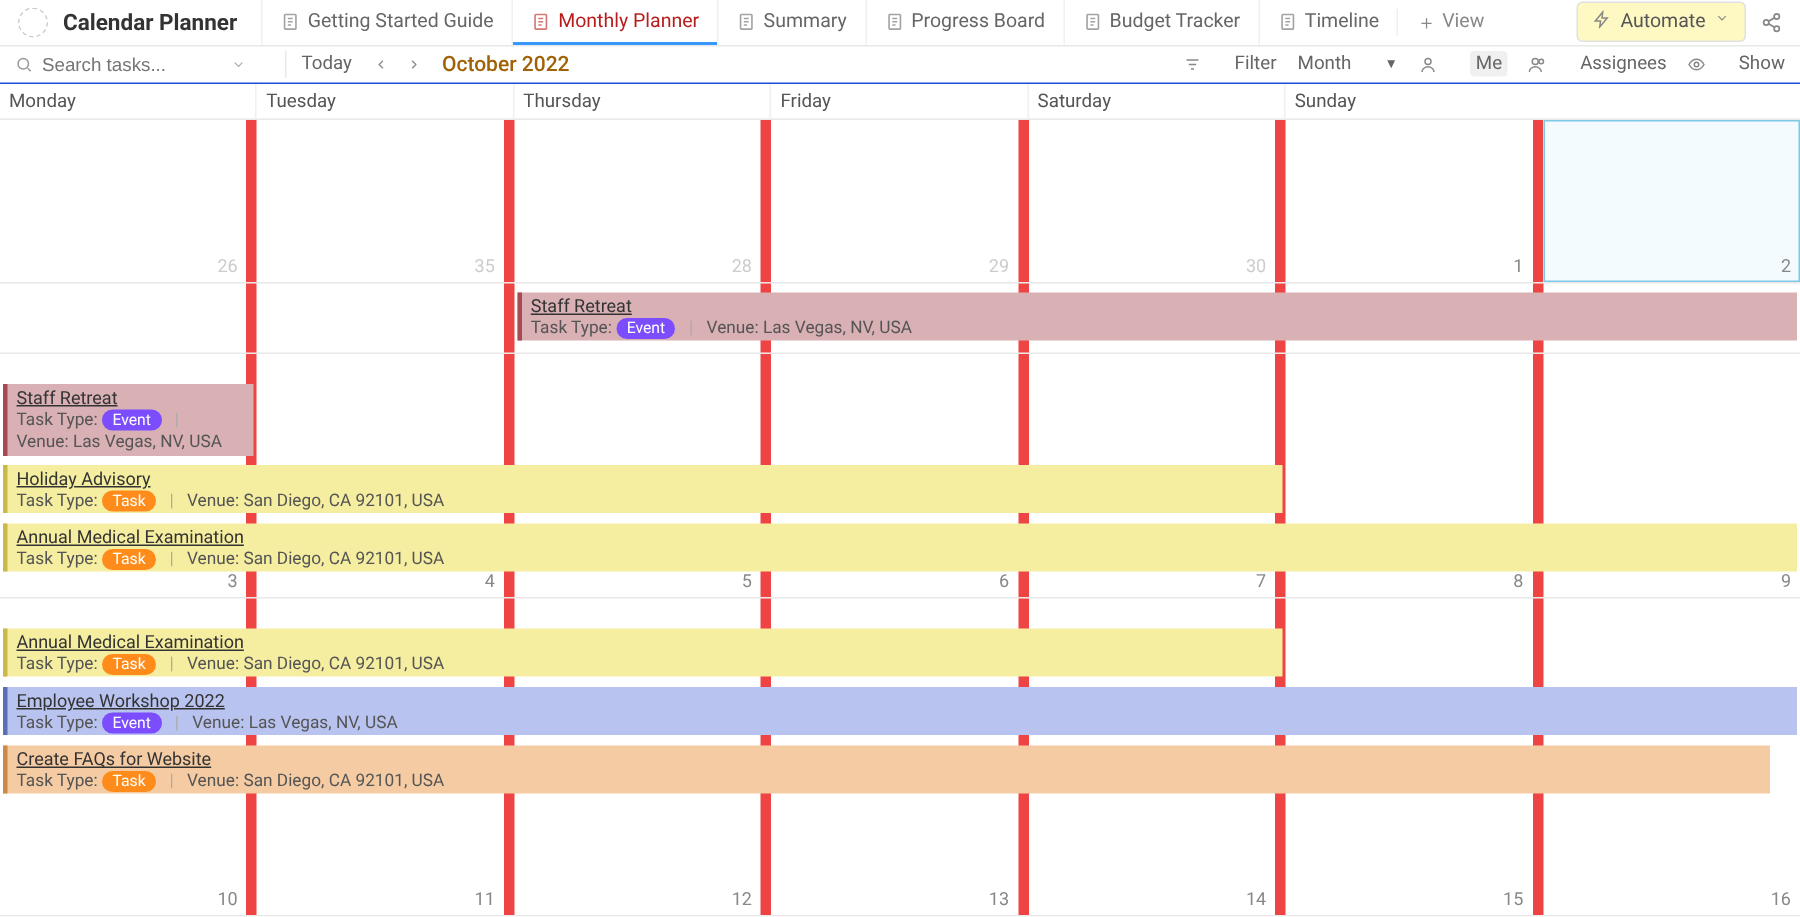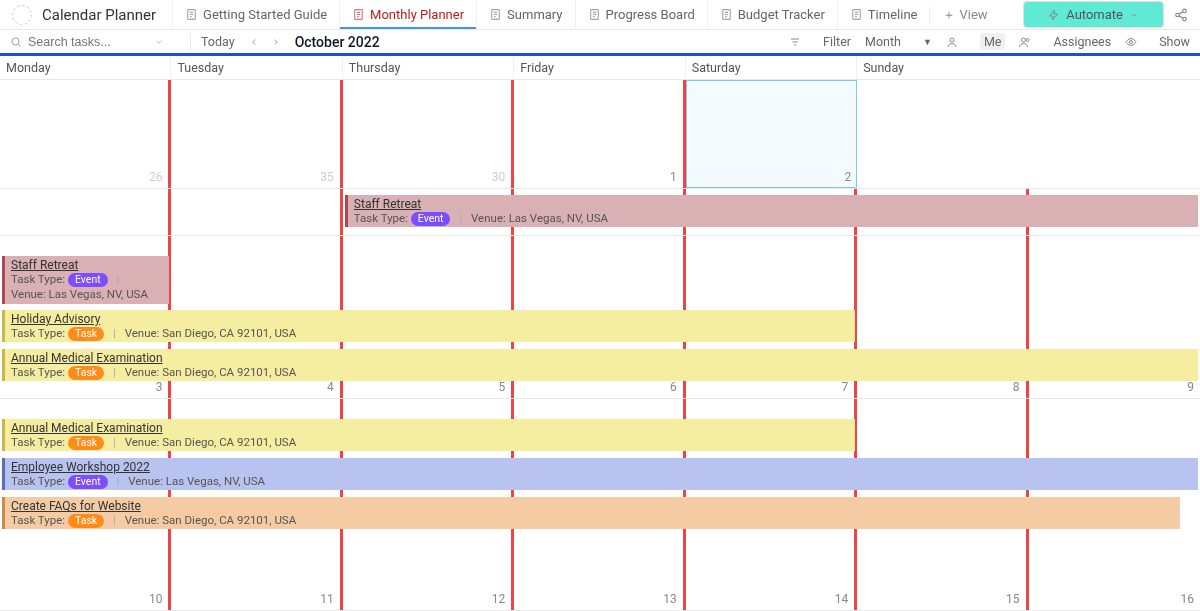--- a/index.html
+++ b/index.html
@@ -2,54 +2,54 @@
 <html><head>
 <meta charset="utf-8">
 <style>
 * { margin:0; padding:0; box-sizing:border-box; }
 body { font-family:-apple-system,BlinkMacSystemFont,"Segoe UI",Roboto,sans-serif; font-size:13px; color:#333; background:#fff; overflow:hidden; }
 .app { width:1200px; height:611px; display:flex; flex-direction:column; }
 
 
 .topbar { height:44px; display:flex; align-items:center; padding:0 8px; border-bottom:1px solid #e8e8e8; }
 .page-icon { width:20px; height:20px; border:1px dashed #ccc; border-radius:50%; margin-right:10px; margin-left:4px; }
-.page-title { font-size:15px; font-weight:400; color:#333; margin-right:16px; }
+.page-title { font-size:15px; font-weight:700; color:#333; margin-right:16px; }
 .tabs { display:flex; height:100%; align-items:stretch; }
 .tab { display:flex; align-items:center; padding:0 12px; color:#666; cursor:pointer; position:relative; gap:5px; border-left:1px solid #f0f0f0; }
 .tab.active { color:#b91c1c; }
 .tab.active::after { content:""; position:absolute; left:0; right:0; bottom:0; height:2px; background:#3498ff; }
 .tab-icon { width:13px; height:13px; opacity:.6; }
 .add-view { display:flex; align-items:center; padding:0 12px; color:#888; cursor:pointer; gap:4px; border-left:1px solid #f0f0f0; }
 .topbar-right { margin-left:auto; display:flex; align-items:center; gap:6px; }
-.btn-automate { display:flex; align-items:center; gap:6px; border:1px solid #e0e0e0; border-radius:4px; padding:5px 24px; cursor:pointer; color:#555; background:#5eead4; }
+.btn-automate { display:flex; gap:6px; border:1px solid #e0e0e0; border-radius:4px; padding:5px 10px; cursor:pointer; color:#555; background:#fef9c3; }
 .btn-share { width:22px; height:22px; display:flex; align-items:center; justify-content:center; cursor:pointer; color:#888; }
 
 
-.toolbar { height:36px; display:flex; align-items:center; padding:0 10px; border-bottom:3px solid #1d4ed8; font-size:12.5px; color:#666; }
+.toolbar { height:36px; display:flex; align-items:center; padding:0 10px; border-bottom:1px solid #1d4ed8; font-size:12.5px; color:#666; }
 .search-wrap { display:flex; align-items:center; gap:6px; width:170px; }
 .search-wrap input { border:none; outline:none; font-size:12.5px; color:#666; width:120px; }
 .sep { width:1px; height:18px; background:#e8e8e8; margin:0 10px; }
 .today-btn { cursor:pointer; }
 .nav-arrows { display:flex; gap:4px; margin:0 10px; }
 .nav-arrow { width:18px; height:18px; display:flex; align-items:center; justify-content:center; cursor:pointer; color:#888; }
-.month-label { font-size:14px; color:#0f172a; font-weight:500; }
+.month-label { font-size:14px; color:#a16207; font-weight:500; }
 .toolbar-right { margin-left:auto; display:flex; align-items:center; gap:14px; }
 .tool-item { display:flex; align-items:center; gap:22px; cursor:pointer; }
 .me-chip { background:#f0f0f0; border-radius:3px; padding:1px 4px; }
 
 
 .cal { flex:1; display:flex; flex-direction:column; position:relative; }
 .dayhdr { display:grid; grid-template-columns:repeat(7,1fr); border-bottom:1px solid #e8e8e8; }
 .dayhdr > div { padding:4px 6px; font-size:12.5px; color:#555; border-right:1px solid #f0f0f0; }
 .dayhdr > div:last-child { border-right:none; }
 
 
 .week { position:relative; border-bottom:1px solid #e8e8e8; }
 .week-grid { display:grid; grid-template-columns:repeat(7,1fr); height:100%; }
-.cell { border-right:3px solid #ef4444; position:relative; }
+.cell { border-right:7px solid #ef4444; position:relative; }
 .cell:last-child { border-right:none; }
 .cell.today { background:#f4fbfe; box-shadow:inset 0 0 0 1px #7ec8e8; }
 .daynum { position:absolute; right:6px; bottom:4px; font-size:12px; color:#888; }
 .daynum.other { color:#ccc; }
 
 .week1 { height:109px; }
 .week2 { height:47px; }
 .week3 { height:163px; }
 .week4 { height:212px; }
 
@@ -222,20 +222,26 @@
 
     <div class="week week1">
       <div class="week-grid" id="w0">
           <div class="cell">
             <div class="daynum other">26</div>
           </div>
           <div class="cell">
             <div class="daynum other">35</div>
           </div>
           <div class="cell">
+            <div class="daynum other">28</div>
+          </div>
+          <div class="cell">
+            <div class="daynum other">29</div>
+          </div>
+          <div class="cell">
             <div class="daynum other">30</div>
           </div>
           <div class="cell">
             <div class="daynum">1</div>
           </div>
           <div class="cell today">
             <div class="daynum">2</div>
           </div>
         </div>
     </div>

